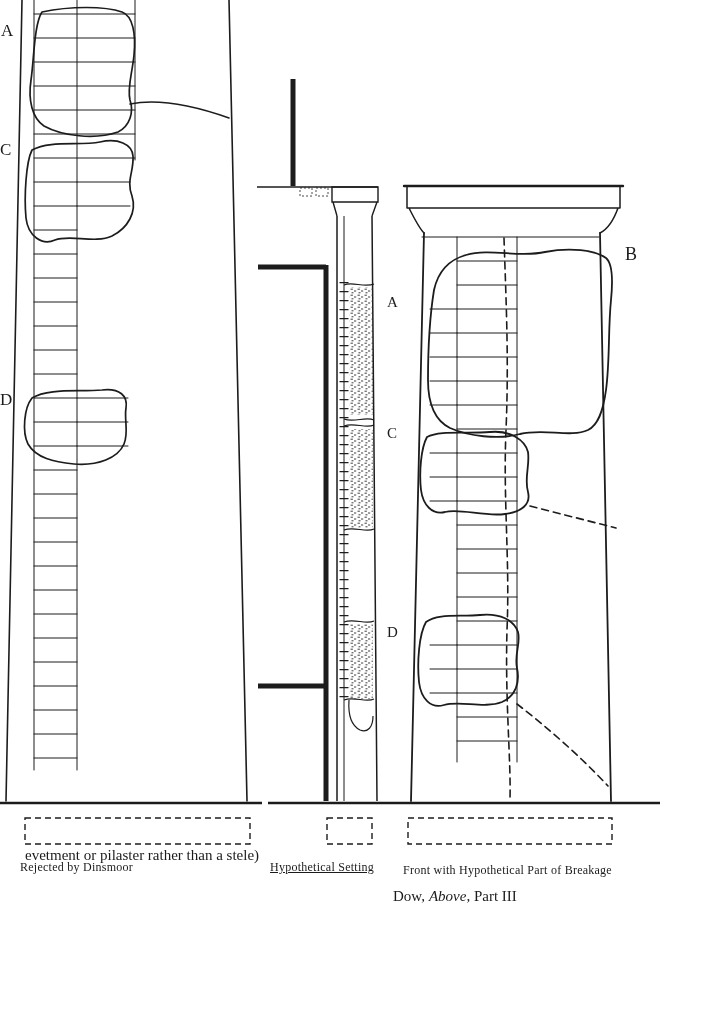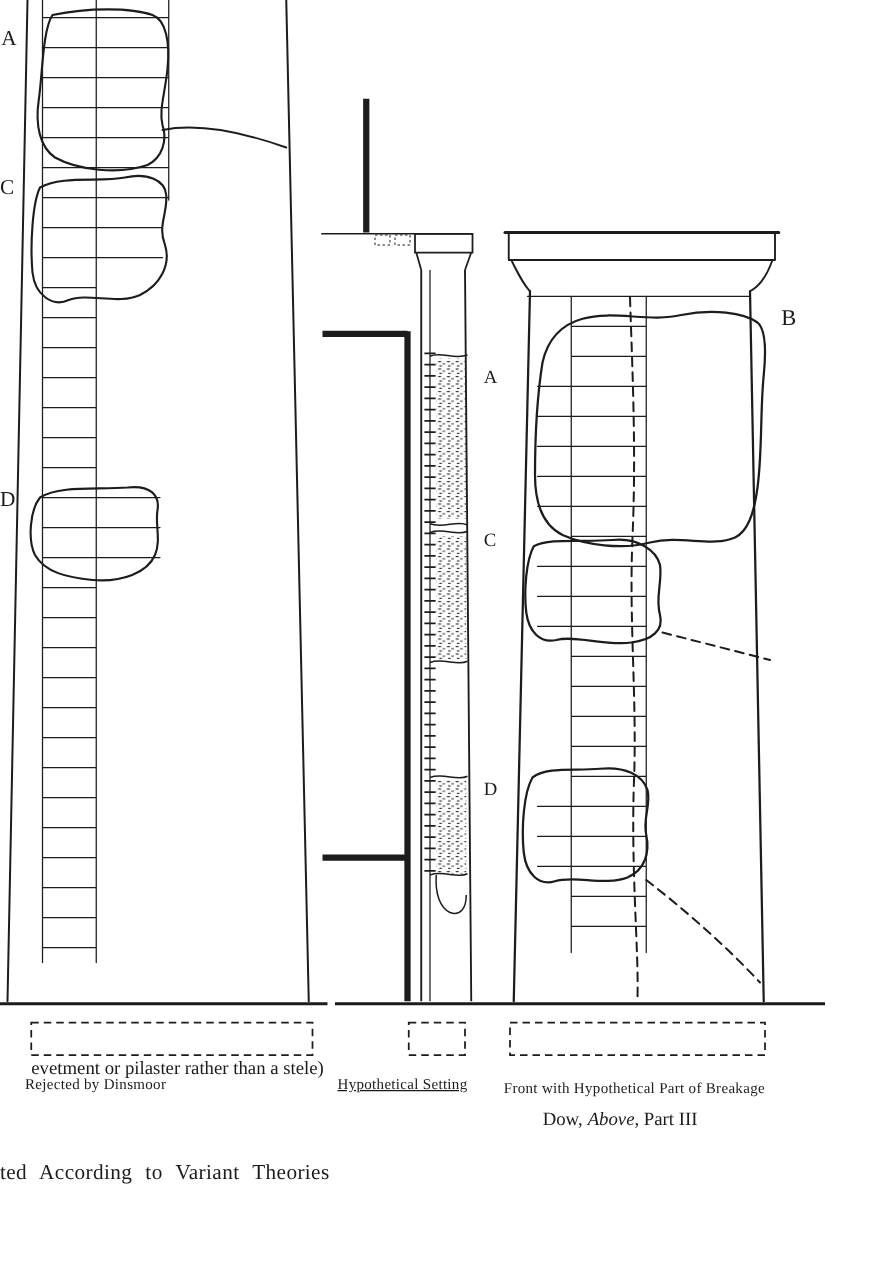--- a/index.html
+++ b/index.html
@@ -4,21 +4,21 @@
 <style>
   html,body{margin:0;padding:0;background:#ffffff;}
   .page{
     position:relative;width:717px;height:1024px;background:#ffffff;overflow:hidden;
     font-family:"Liberation Serif","DejaVu Serif",serif;color:#1b1b1b;
   }
   .page svg{position:absolute;left:0;top:0;}
   .lbl{position:absolute;line-height:1;font-weight:400;}
   .caption{position:absolute;text-align:left;font-size:12px;letter-spacing:.25px;line-height:1.1;}
   .note{position:absolute;font-size:15px;white-space:nowrap;}
-  .credit{position:absolute;font-size:15px;text-align:right;white-space:nowrap;}
+  .credit{position:absolute;font-size:15px;text-align:left;white-space:nowrap;}
   .credit .ital{font-style:italic;margin-left:4px;}
   .footer-line{position:absolute;font-size:17px;word-spacing:6px;letter-spacing:.3px;white-space:nowrap;}
 </style>
 </head>
 <body>
 
 <div class="page">
 
   <svg width="717" height="1024" viewBox="0 0 717 1024">
     <defs>
@@ -105,15 +105,14 @@
   <div class="caption" style="left:20px;top:861px;width:155px;">Rejected by Dinsmoor</div>
   <div class="caption" style="left:270px;top:861px;width:155px;text-decoration:underline;">Hypothetical Setting</div>
   <div class="caption" style="left:403px;top:864px;width:228px;">Front with Hypothetical Part of Breakage</div>
 
   <div class="note" style="left:0px;top:847px;margin-left:25px;">evetment or pilaster rather than a stele)</div>
 
   <div class="credit" style="left:393px;top:888px;width:165px;">
     <span>Dow,</span><span class="ital">Above</span><span>, Part III</span>
   </div>
 
-  <div class="footer-line" style="left:0px;top:928px;">ted According to Variant Theories</div>
 
 </div>
 
 </body></html>

